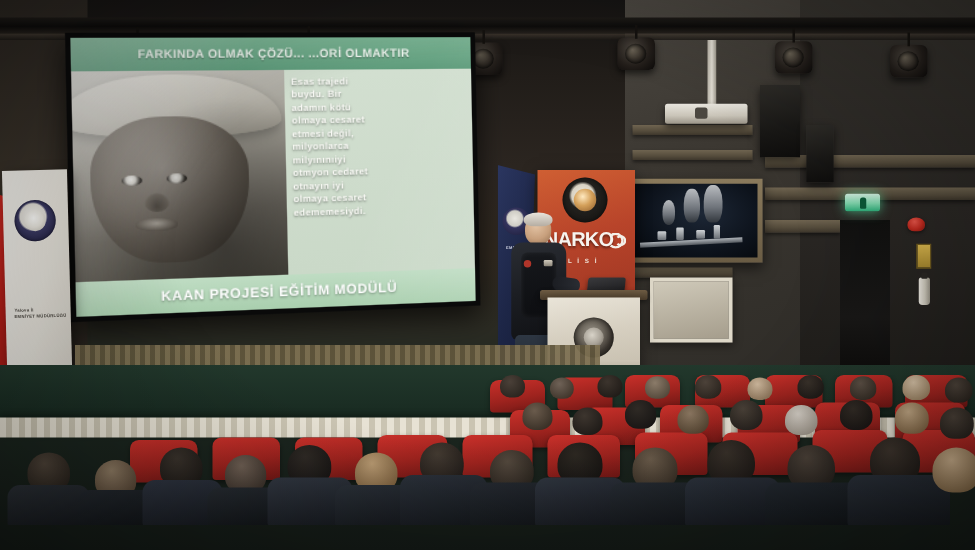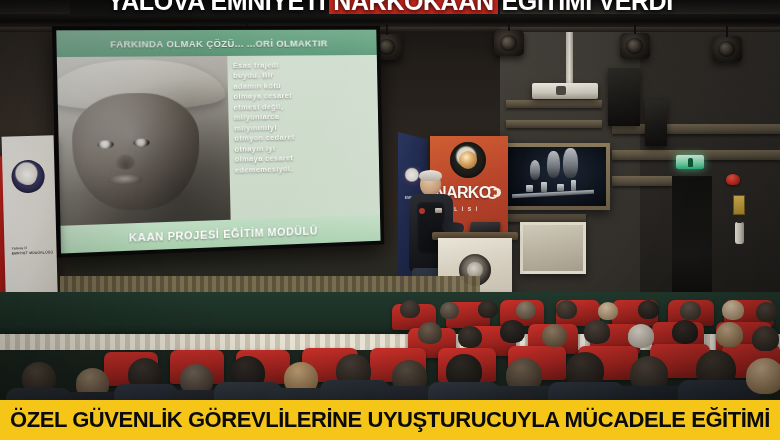--- a/index.html
+++ b/index.html
@@ -474,25 +474,15 @@
     <div class="body" style="left:612px;top:86px;width:78px;height:36px;background:linear-gradient(170deg,#232930,#0f1215);"></div>
 
     <div class="head" style="left:696px;top:50px;width:40px;height:38px;background:radial-gradient(circle at 40% 28%,#3e352d,#171412);"></div>
     <div class="body" style="left:678px;top:80px;width:82px;height:42px;background:linear-gradient(170deg,#2a3039,#13161a);"></div>
 
     <div class="head" style="left:746px;top:58px;width:38px;height:36px;background:radial-gradient(circle at 40% 28%,#c8ad8a,#6d5434);"></div>
   </div>
 
   <div class="vignette"></div>
 
-  <div class="top-banner">
-    <div class="top-title">
-      <span>YALOVA EMNİYETİ</span>
-      <span class="hl">NARKOKAAN</span>
-      <span>EĞİTİMİ VERDİ</span>
-    </div>
-  </div>
-
-  <div class="bottom-banner">
-    <div class="bottom-title">ÖZEL GÜVENLİK GÖREVLİLERİNE UYUŞTURUCUYLA MÜCADELE EĞİTİMİ</div>
-  </div>
+
 
 </div>
 
 </body></html>

